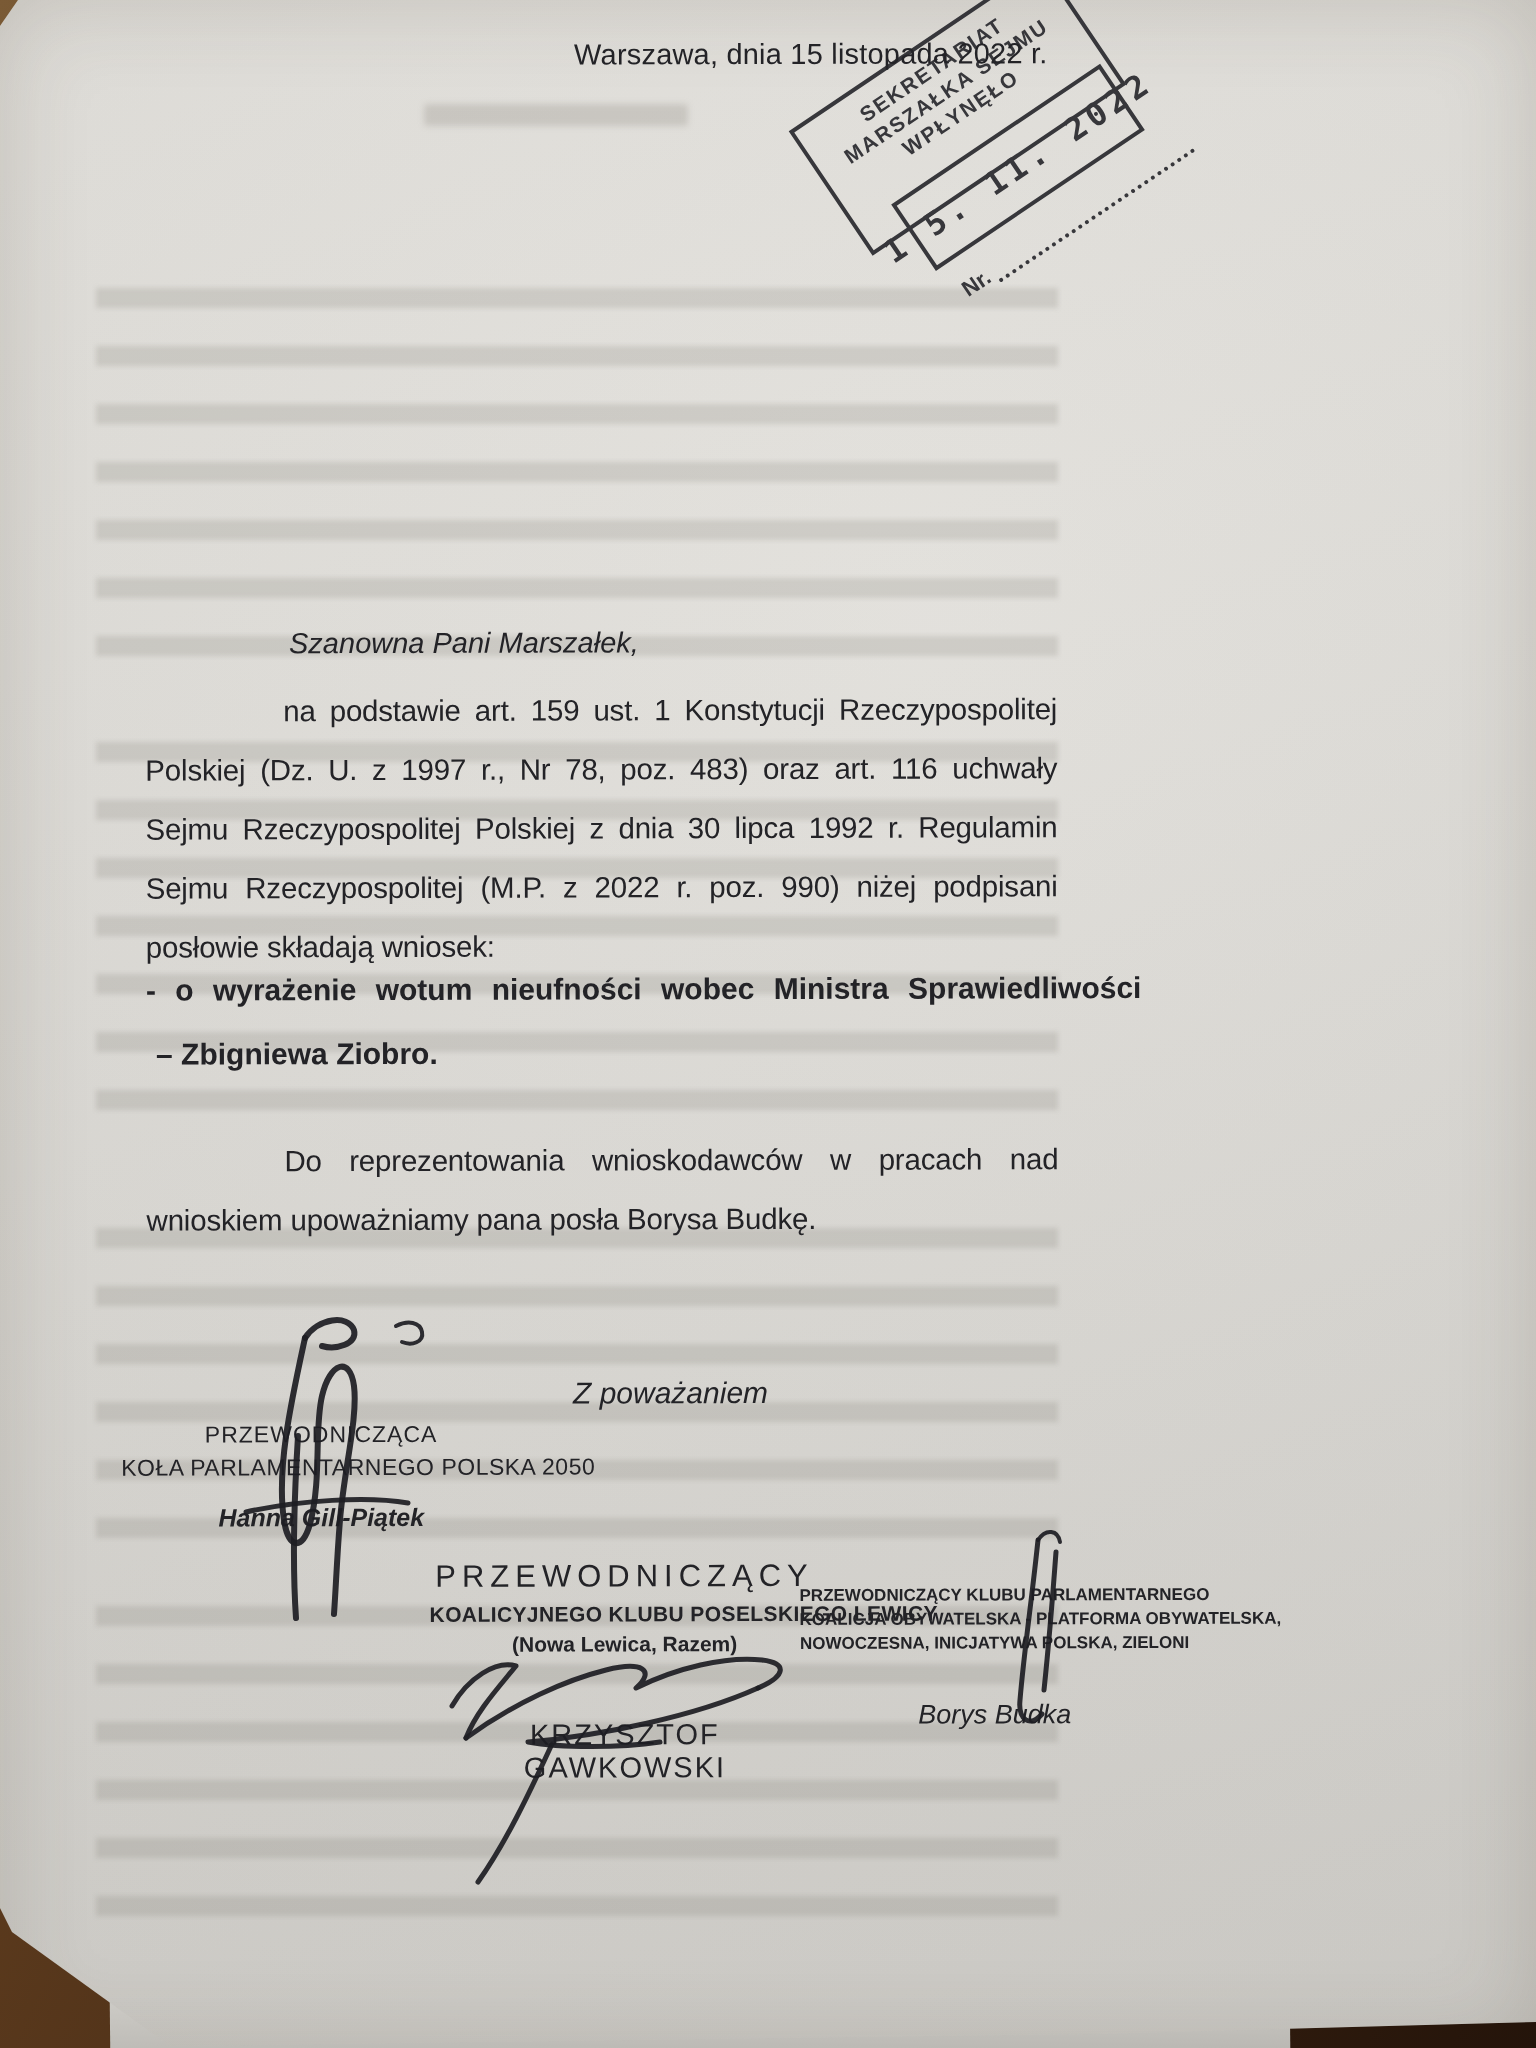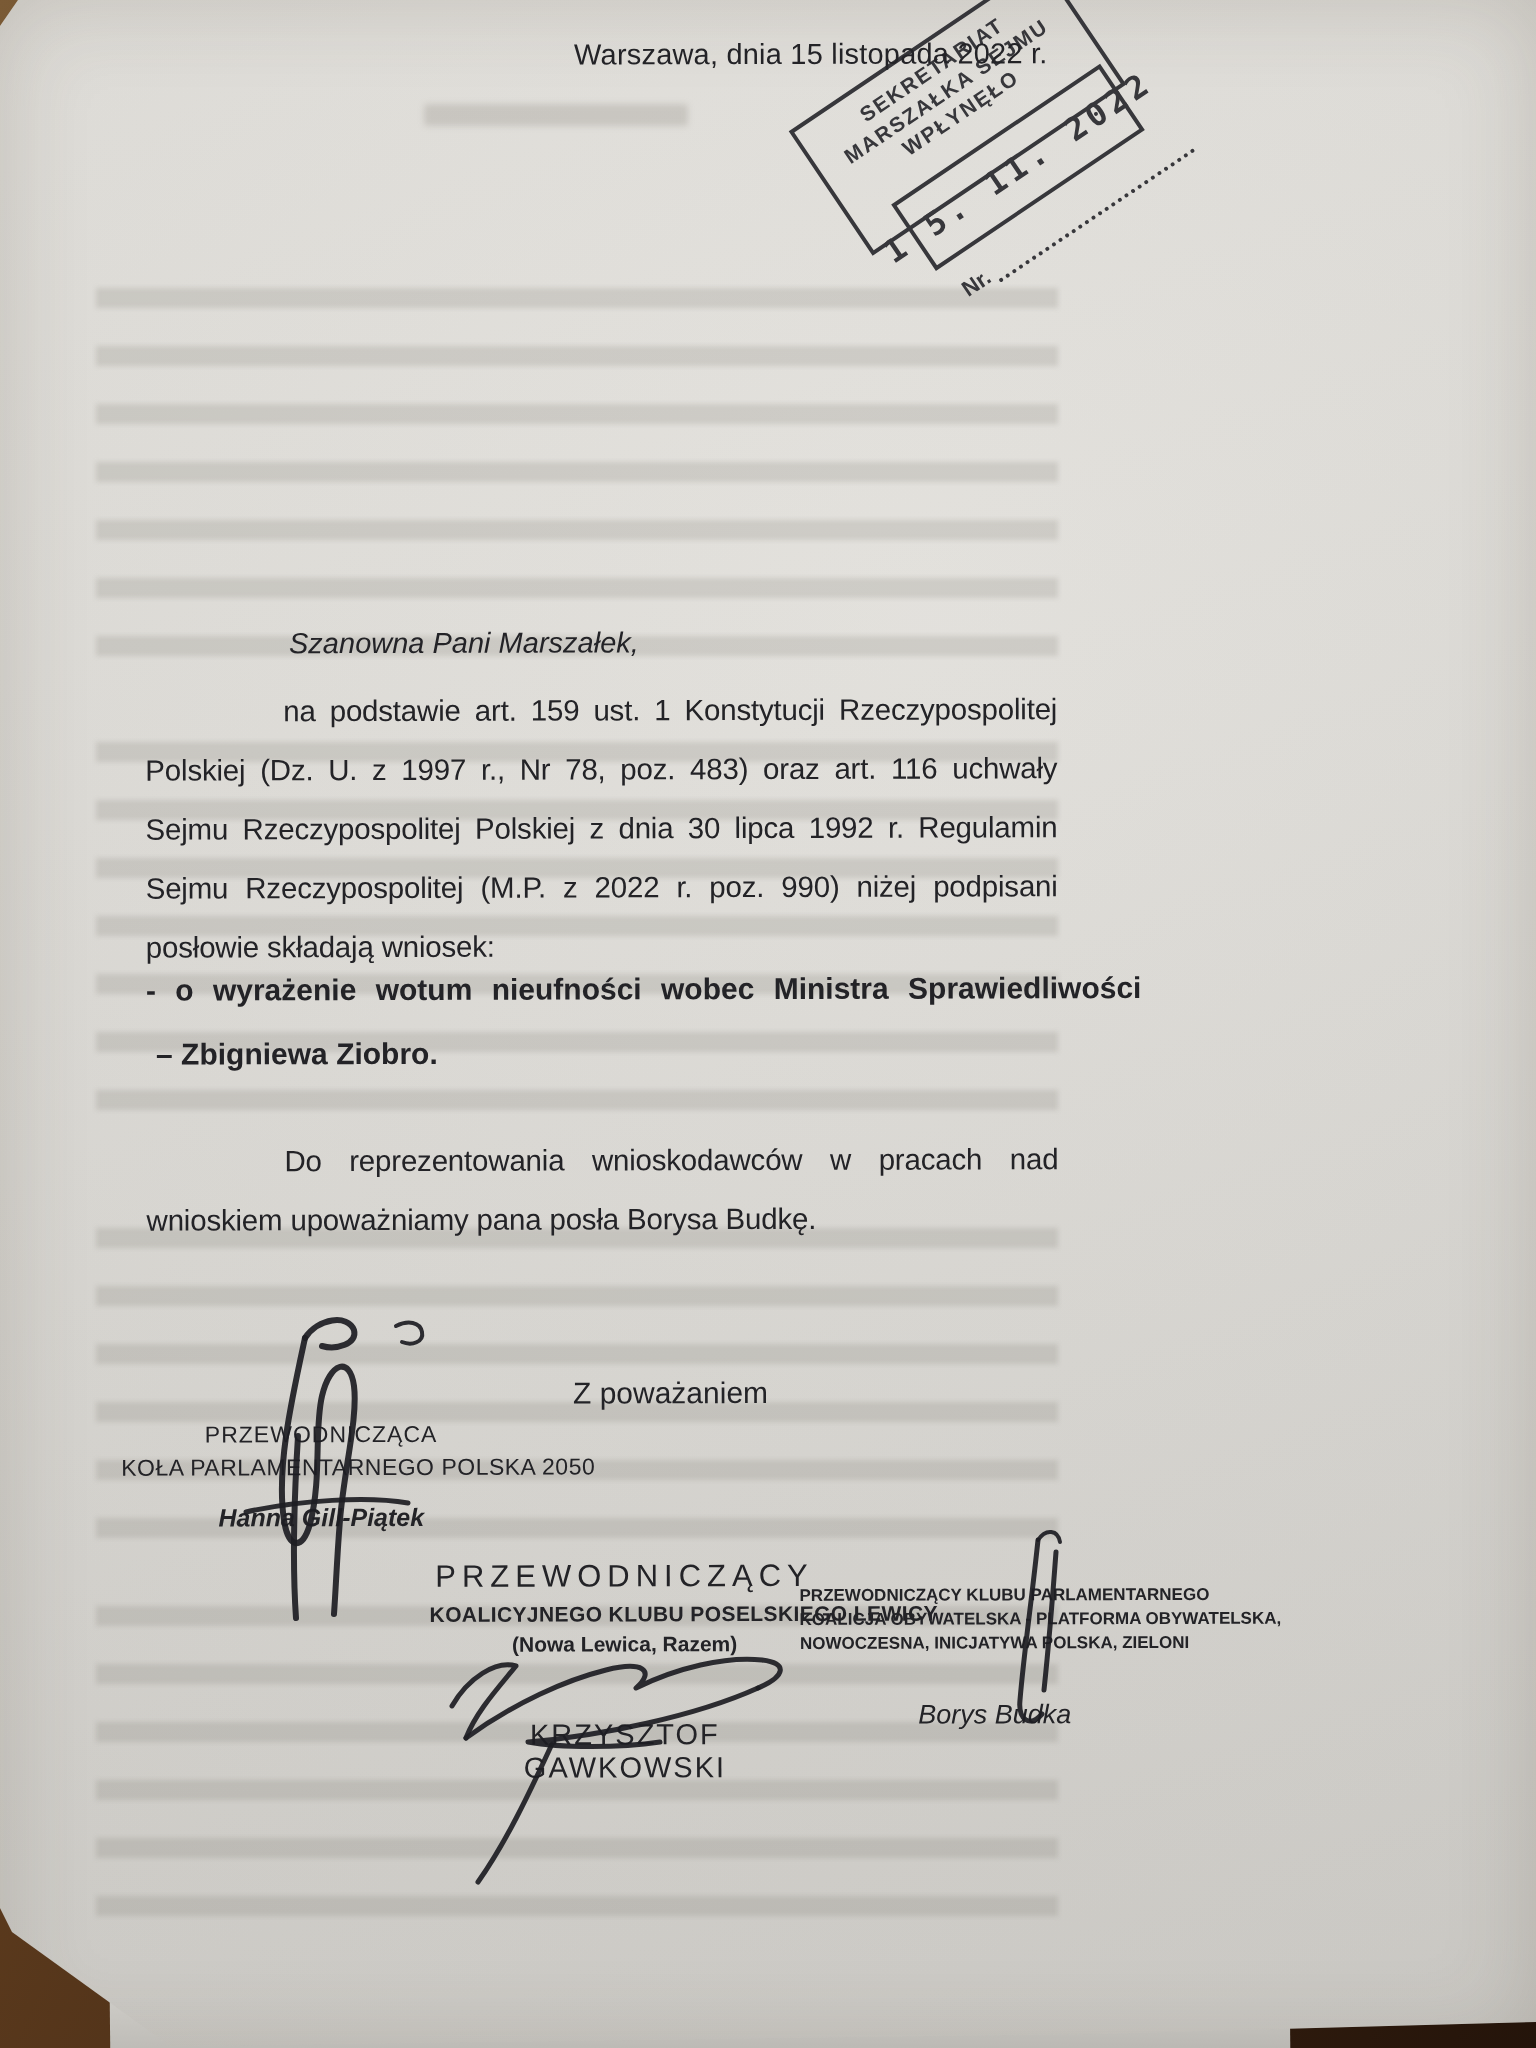--- a/index.html
+++ b/index.html
@@ -73,21 +73,21 @@
   }
   .salutation{position:absolute;left:290px;top:626px;font-style:italic;font-size:29px;}
   .para{
     position:absolute;left:146px;width:912px;
     font-size:29.5px;line-height:59px;text-align:justify;letter-spacing:-0.2px;
   }
   .para1{top:680px;text-indent:138px;}
   .motion1{position:absolute;left:146px;top:972px;width:912px;font-size:30px;font-weight:700;word-spacing:11px;white-space:nowrap;}
   .motion2{position:absolute;left:156px;top:1036px;font-size:30px;font-weight:700;white-space:nowrap;}
   .para2{top:1130px;text-indent:138px;}
-  .closing{position:absolute;left:572px;top:1376px;font-size:30px;}
+  .closing{position:absolute;left:572px;top:1376px;font-style:italic;font-size:30px;}
   .sig-left{position:absolute;left:120px;top:1420px;width:400px;text-align:center;}
   .sig-left .t1{font-size:23px;letter-spacing:1px;}
   .sig-left .t2{font-size:23px;letter-spacing:0.5px;white-space:nowrap;margin-top:6px;}
   .sig-left .name{font-style:italic;font-weight:700;font-size:25px;margin-top:22px;}
   .sig-center{position:absolute;left:428px;top:1558px;width:390px;text-align:center;}
   .sig-center .t1{font-size:31px;letter-spacing:6px;font-weight:400;}
   .sig-center .t2{font-size:21px;font-weight:700;letter-spacing:0.4px;margin-top:8px;white-space:nowrap;}
   .sig-center .t3{font-size:21px;font-weight:700;margin-top:6px;}
   .sig-center .name{font-size:29px;letter-spacing:2px;margin-top:62px;font-weight:400;}
   .sig-right{position:absolute;left:798px;top:1584px;width:390px;text-align:center;}

